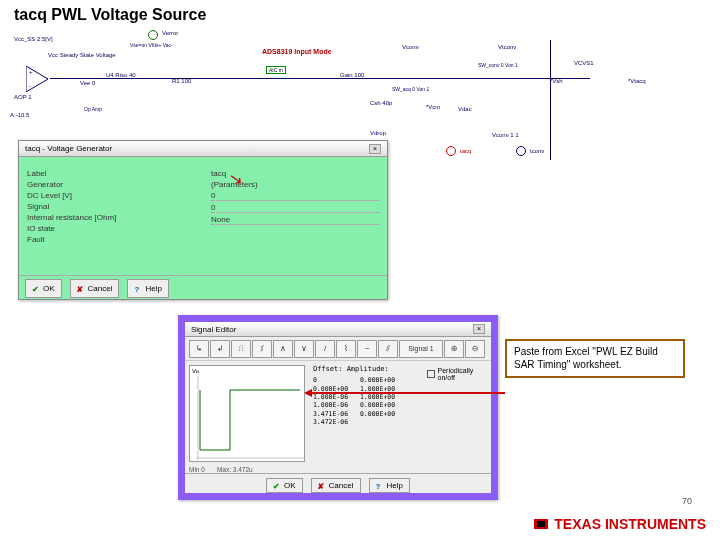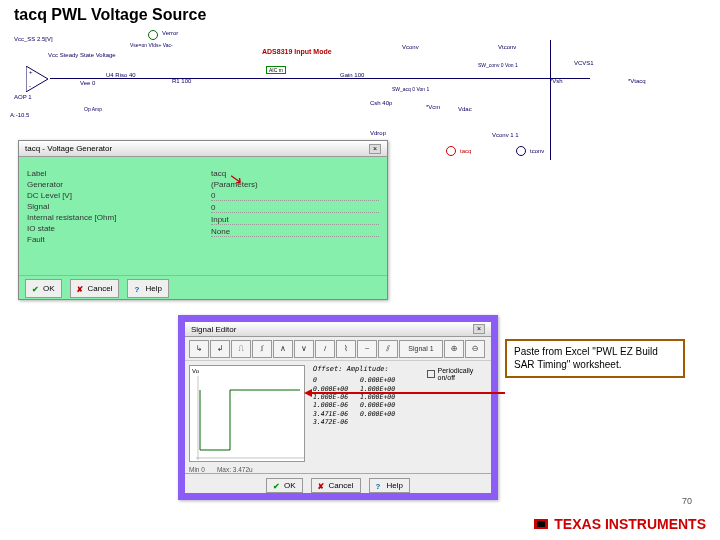--- a/index.html
+++ b/index.html
@@ -36,21 +36,21 @@
   .ico-x { color: #b00; font-weight:bold;}
   .ico-q { color: #0066aa; font-weight:bold;}
 
   
   .dialog2 { position: absolute; top: 315px; left: 178px; width: 320px; height: 185px; border: 7px solid #8b5cf6; background: #eee; box-shadow: 1px 1px 3px rgba(0,0,0,0.3); }
   .d2-title { background: linear-gradient(#fff,#ddd); height: 15px; font-size: 8px; padding: 1px 6px; border-bottom: 1px solid #999; display:flex; justify-content:space-between; align-items:center;}
   .d2-toolbar { height: 24px; background: #eee; border-bottom: 1px solid #ccc; display:flex; align-items:center; padding: 0 4px; gap:1px;}
   .tbtn { width: 20px; height: 18px; border: 1px solid #999; background:#f4f4f4; font-size:8px; display:flex; align-items:center; justify-content:center; color:#333;}
   .d2-body { display:flex; height: 105px; }
   .d2-plot { width: 120px; margin:4px; border:1px solid #999; background:#fff; position:relative;}
-  .d2-data { width: 110px; margin:4px; font-size:6.5px; font-family: monospace; line-height:1.3;font-style:italic; }
+  .d2-data { width: 110px; margin:4px; font-size:6.5px; font-family: monospace; line-height:1.3; }
   .d2-data-title { font-size:7px; margin-bottom:2px;}
   .d2-data-row { white-space: pre; }
   .d2-side { width: 70px; padding:6px 4px; font-size:7px; }
   .d2-chk { display:flex; align-items:center; gap:3px; margin-bottom:4px;}
   .chkbox { width:8px; height:8px; border:1px solid #555; display:inline-block;}
   .d2-status { font-size:6.5px; padding: 0 4px; color:#555; display:flex; gap:12px;}
   .d2-foot { height: 24px; border-top:1px solid #aaa; display:flex; justify-content:center; align-items:center; gap:8px; padding:2px;}
 
   
   .callout { position:absolute; top: 339px; left: 505px; width: 180px; border: 2px solid #a05a00; background:#fff; padding:5px 7px; font-size:10px; line-height:1.25;}
@@ -147,23 +147,20 @@
           <span class="d1-val">tacq</span>
         </div>
       <div class="d1-row">
           <span class="d1-val">(Parameters)</span>
         </div>
       <div class="d1-row">
           <span class="d1-val editable">0</span>
         </div>
       <div class="d1-row">
           <span class="d1-val editable">0</span>
-        </div>
-      <div class="d1-row">
-          <span class="d1-val editable">Input</span>
         </div>
       <div class="d1-row">
           <span class="d1-val editable">None</span>
         </div>
     </div>
   </div>
   <div class="red-arrow1">↘</div>
   <div class="d1-foot">
     <div class="btn">
         <span class="ico ico-ok">✔</span>

